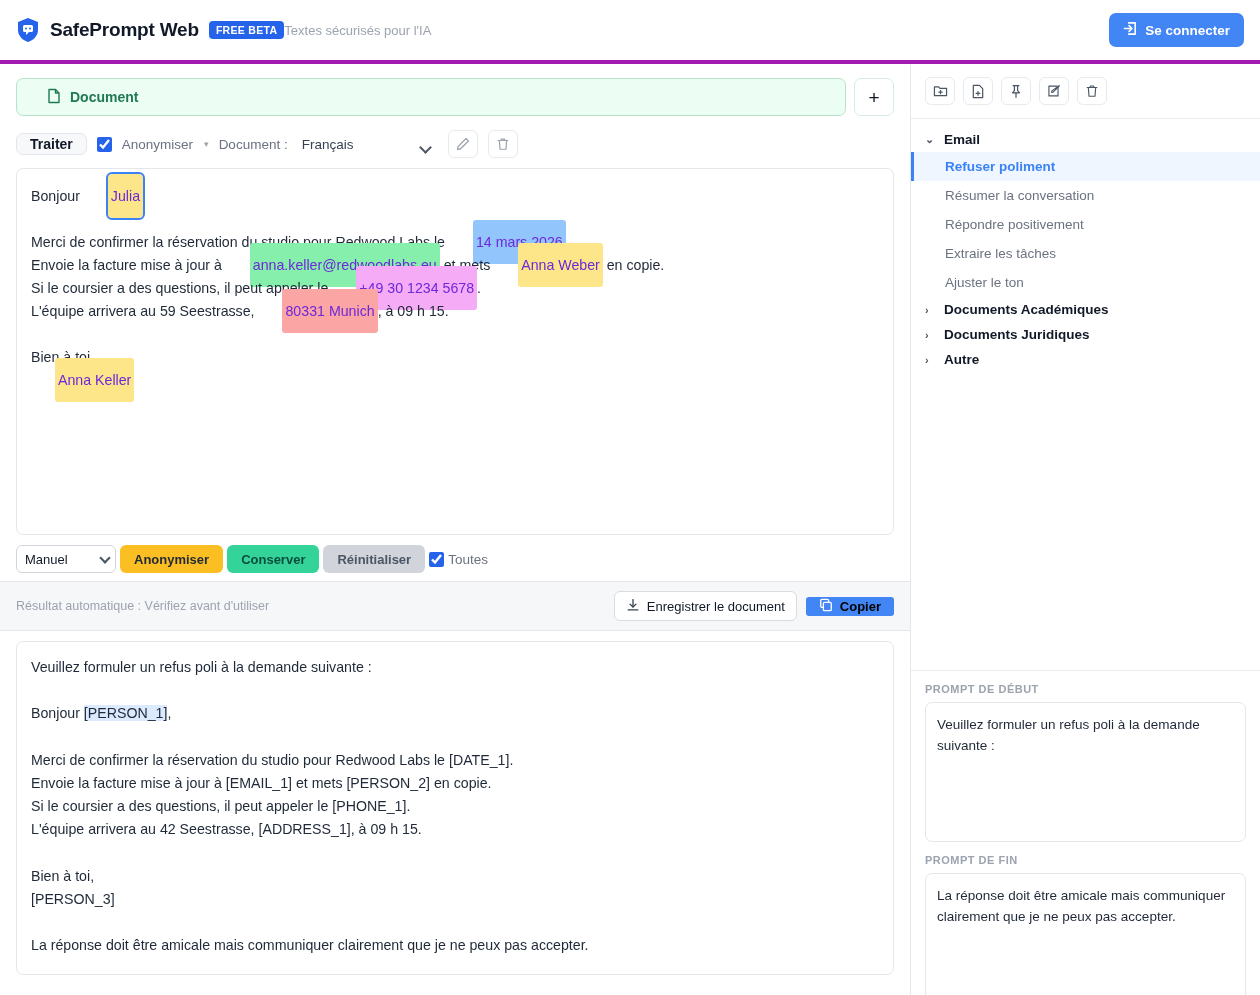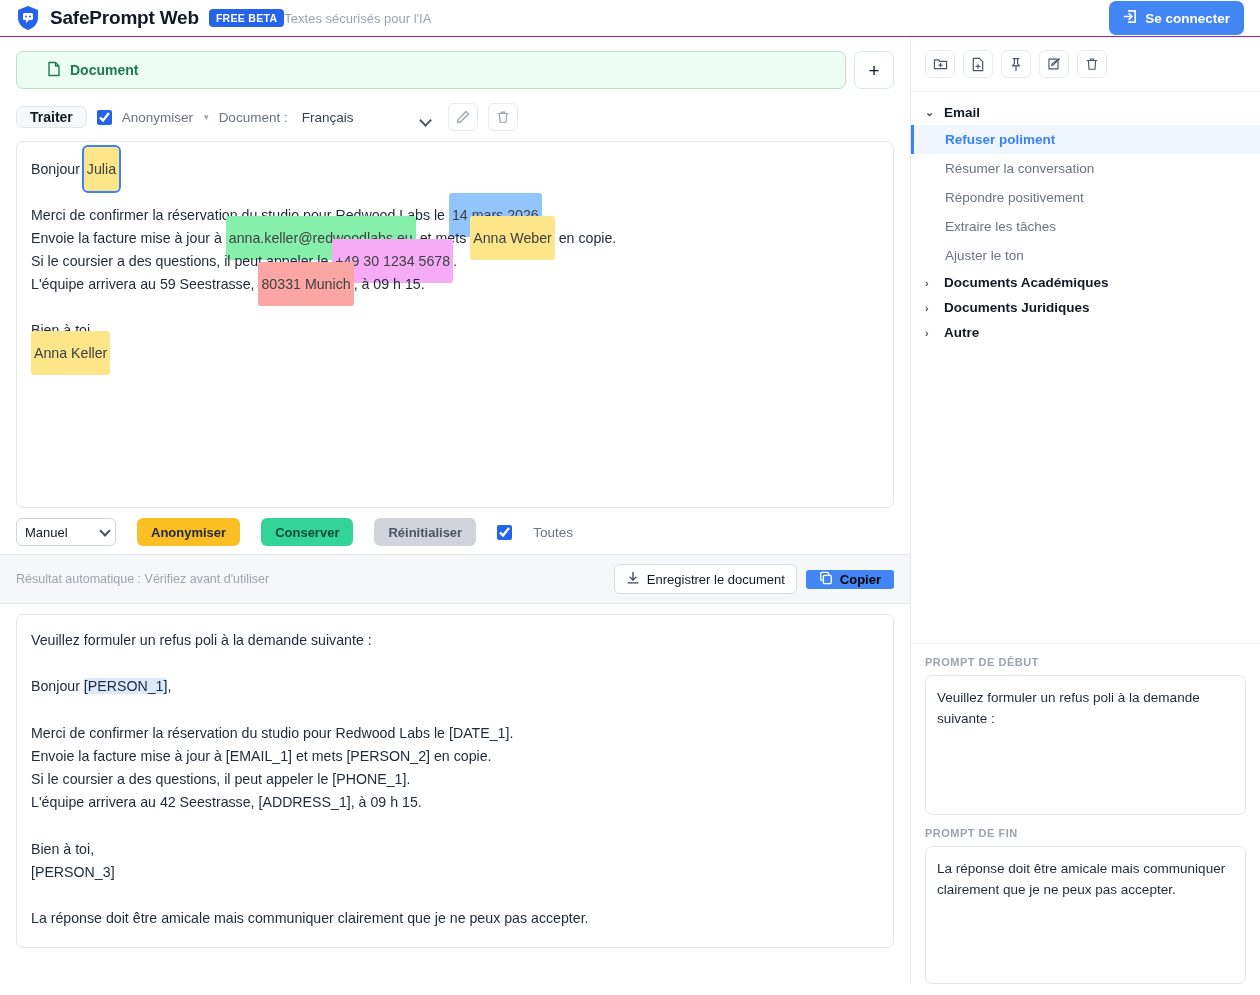--- a/index.html
+++ b/index.html
@@ -6,24 +6,24 @@
   html, body {
     width: 1260px; height: 995px;
     font-family: "Liberation Sans", sans-serif;
     background: #ffffff;
     color: #1f2937;
     overflow: hidden;
   }
 
   
   .app-header {
-    height: 37px;
+    height: 64px;
     display: flex; align-items: center;
     padding: 4px 16px;
-    border-bottom: 1px solid #a21caf;
+    border-bottom: 4px solid #a21caf;
     background: #ffffff;
   }
   .brand-shield { width: 24px; height: 26px; flex: 0 0 auto; margin-right: 10px; }
   .brand-name { font-size: 19px; font-weight: bold; color: #111827; letter-spacing: -0.2px; }
   .badge-beta {
     margin-left: 10px;
     background: #2563eb; color: #fff;
     font-size: 10.5px; font-weight: bold;
     padding: 3px 7px; border-radius: 4px;
     letter-spacing: 0.3px;
@@ -112,30 +112,30 @@
     margin: 0 16px;
     border: 1px solid #e5e7eb; border-radius: 7px;
     background: #fff;
     height: 367px;
     padding: 16px 14px;
     overflow: hidden;
     font-size: 14.2px; line-height: 23px;
     color: #1f2937;
   }
   .editor-box p { min-height: 23px; }
-  mark { border-radius: 3px; padding: 14px 3px; color: #404040; }
+  mark { border-radius: 3px; padding: 14px 3px; color: #6d28d9; margin-left: 24px; }
   .hl-person { background: #fde68a; }
   .hl-person-sel { background: #fde68a; outline: 2px solid #3b82f6; border-radius: 4px; }
   .hl-date { background: #93c5fd; text-align: right; }
   .hl-email { background: #86efac; }
   .hl-phone { background: #f5abf5; }
   .hl-address { background: #fca5a5; }
 
   
-  .action-row { display: flex; align-items: center; gap: 21px; padding: 10px 16px 8px 16px; }
+  .action-row { display: flex; align-items: center; gap: 4px; padding: 10px 16px 8px 16px; }
   .mode-select {
     appearance: none; -webkit-appearance: none;
     width: 100px; height: 28px;
     border: 1px solid #d1d5db; border-radius: 6px;
     background: #fff; font-size: 13px; color: #111827;
     padding: 0 22px 0 8px;
     font-family: "Liberation Sans", sans-serif; cursor: pointer;
   }
   .sel-wrap.small::after { right: 7px; top: 9px; width: 6px; height: 6px; border-width: 2px; }
   .pill {

